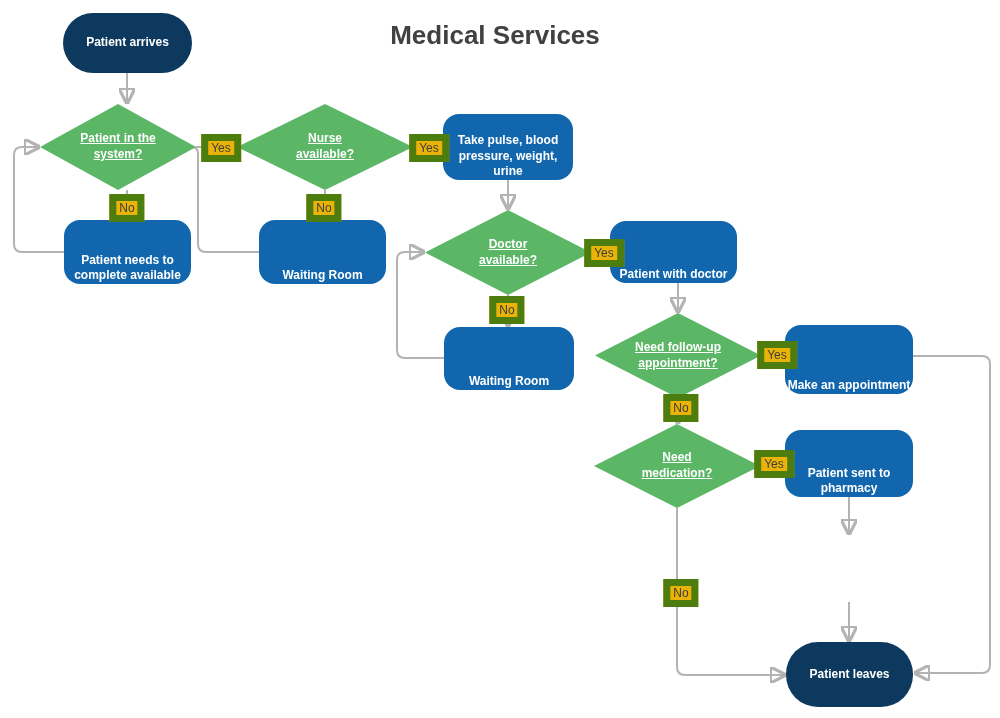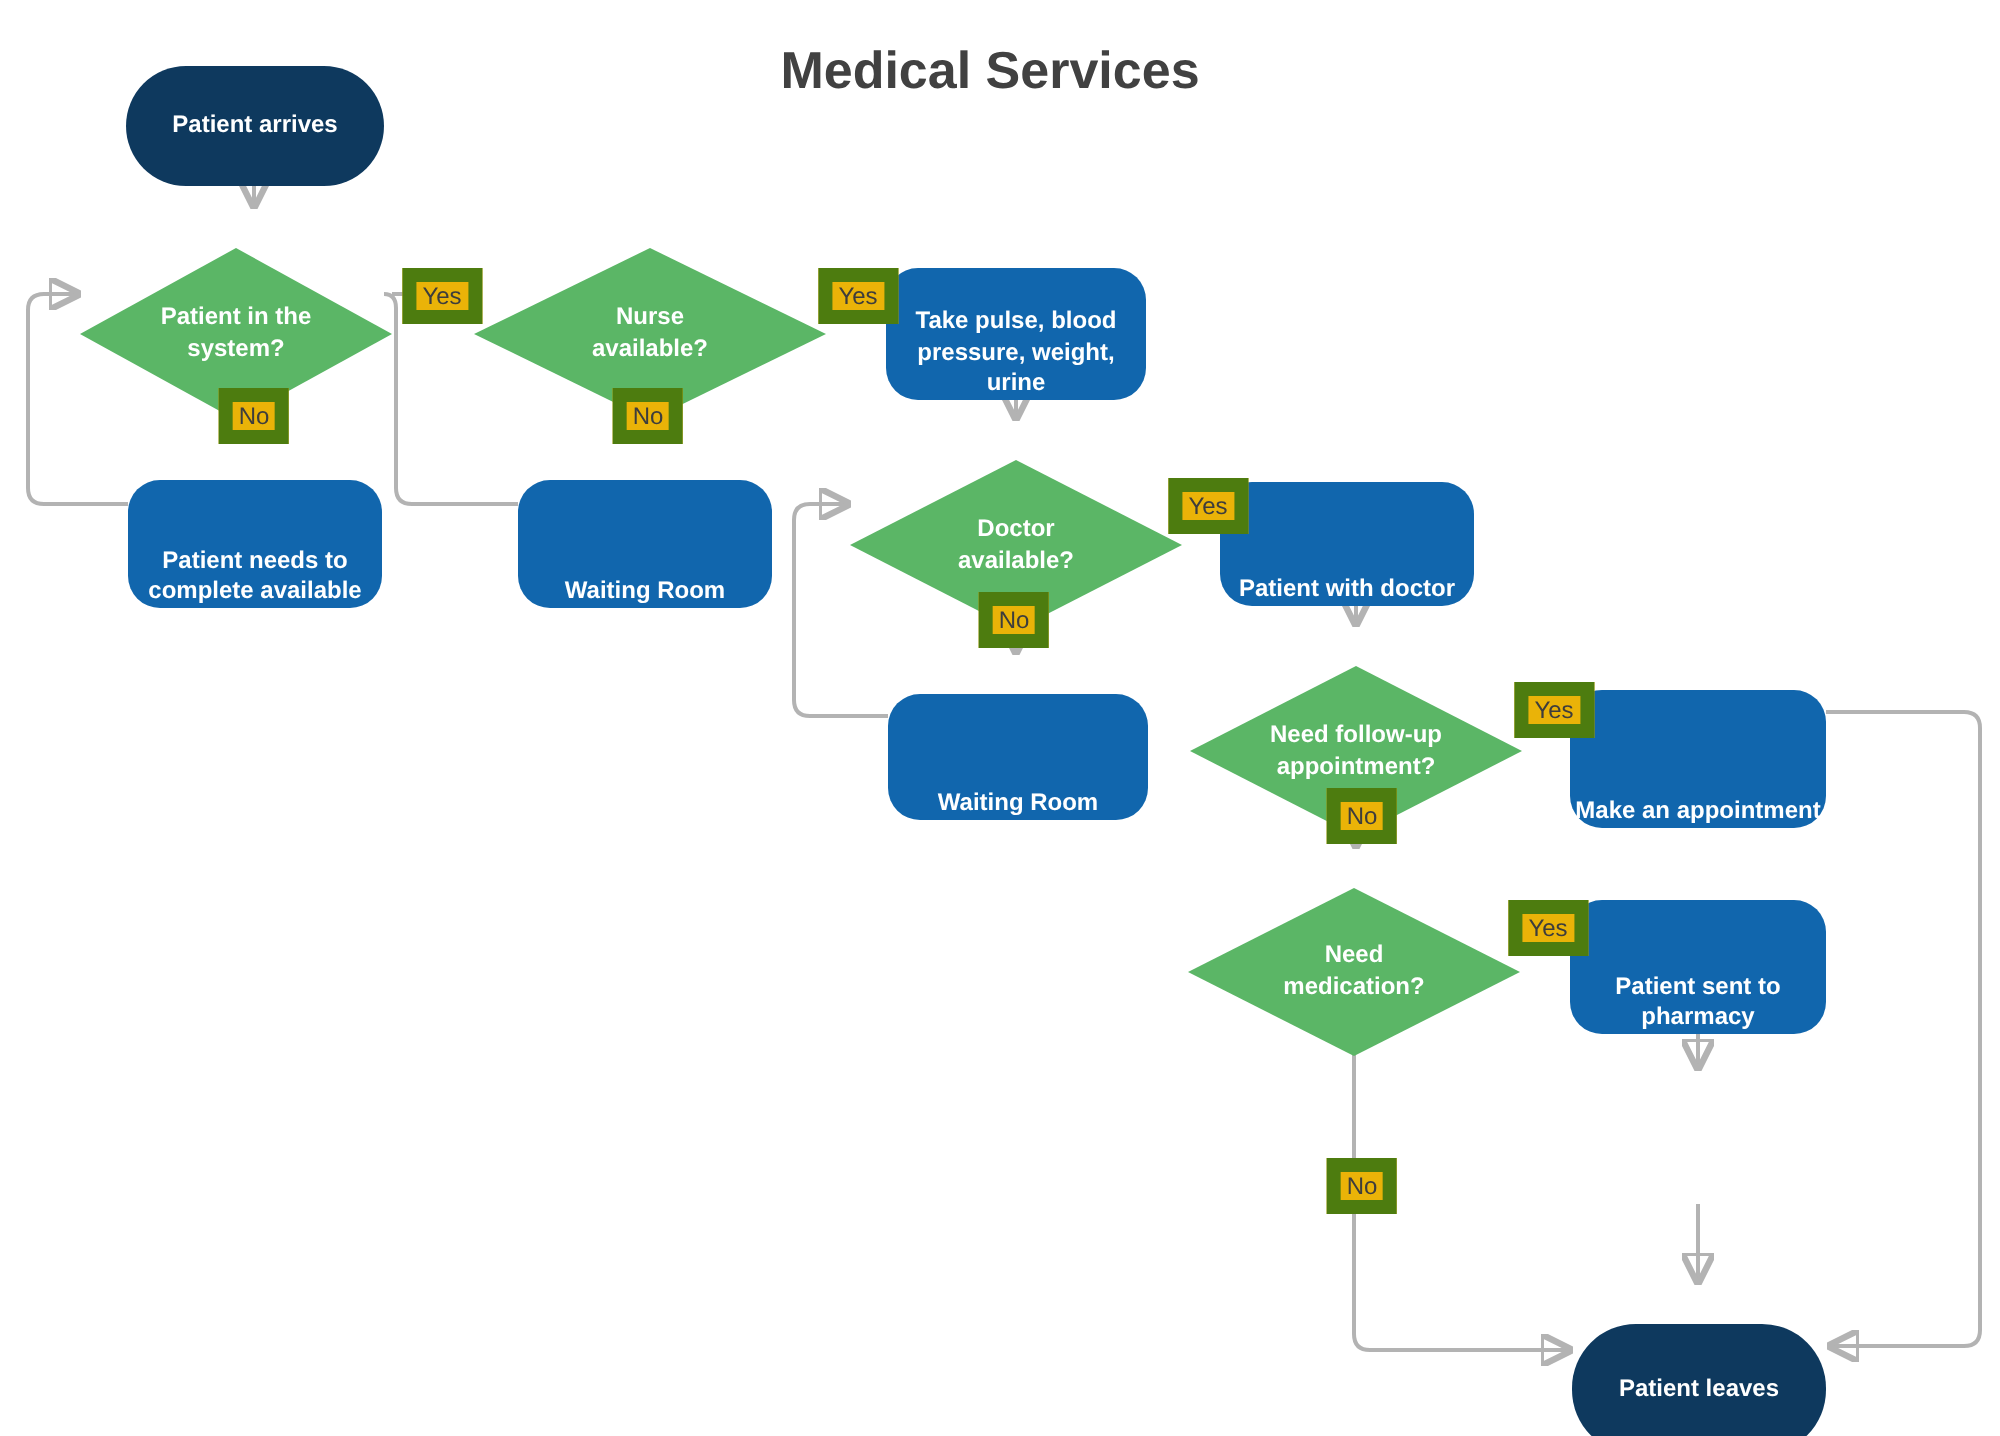--- a/index.html
+++ b/index.html
@@ -2,24 +2,24 @@
 <html><head>
 <meta charset="utf-8">
 <style>
   html,body { margin:0; padding:0; background:#ffffff; font-family:"Liberation Sans", sans-serif; }
   .canvas { position:relative; width:1000px; height:718px; background:#ffffff; overflow:hidden; }
   .title { position:absolute; left:0; top:20px; width:990px; text-align:center;
            font-size:26px; font-weight:bold; color:#414141; }
   .edges { position:absolute; left:0; top:0; width:1000px; height:718px; }
   .edges path { fill:none; stroke:#b3b3b3; stroke-width:2; }
   .node { position:absolute; display:flex; align-items:center; justify-content:center;
-          color:#ffffff; font-weight:bold; font-size:12px; text-align:center; box-sizing:border-box;margin-top:20px; }
+          color:#ffffff; font-weight:bold; font-size:12px; text-align:center; box-sizing:border-box; }
   .terminator { background:#0e395e; border-radius:32px; }
   .process { background:#1166ad; border-radius:16px;align-items:flex-end; }
-  .diamond { background:transparent; }
+  .diamond { background:transparent;text-decoration:underline; }
   .dshape { position:absolute; left:0; top:0; width:100%; height:100%; }
   .dshape polygon { fill:#5bb666; }
   .node-label { position:relative; z-index:1; white-space:pre-line; line-height:1.3; padding:0 4px; }
   .lbl { position:absolute; transform:translate(-50%,-50%); z-index:2;
          background:#eab308; border:7px solid #4d7c0f; color:#3d3d3d;
          font-size:12px; line-height:14px; padding:0 3px; }
 </style>
 </head>
 <body>
 

